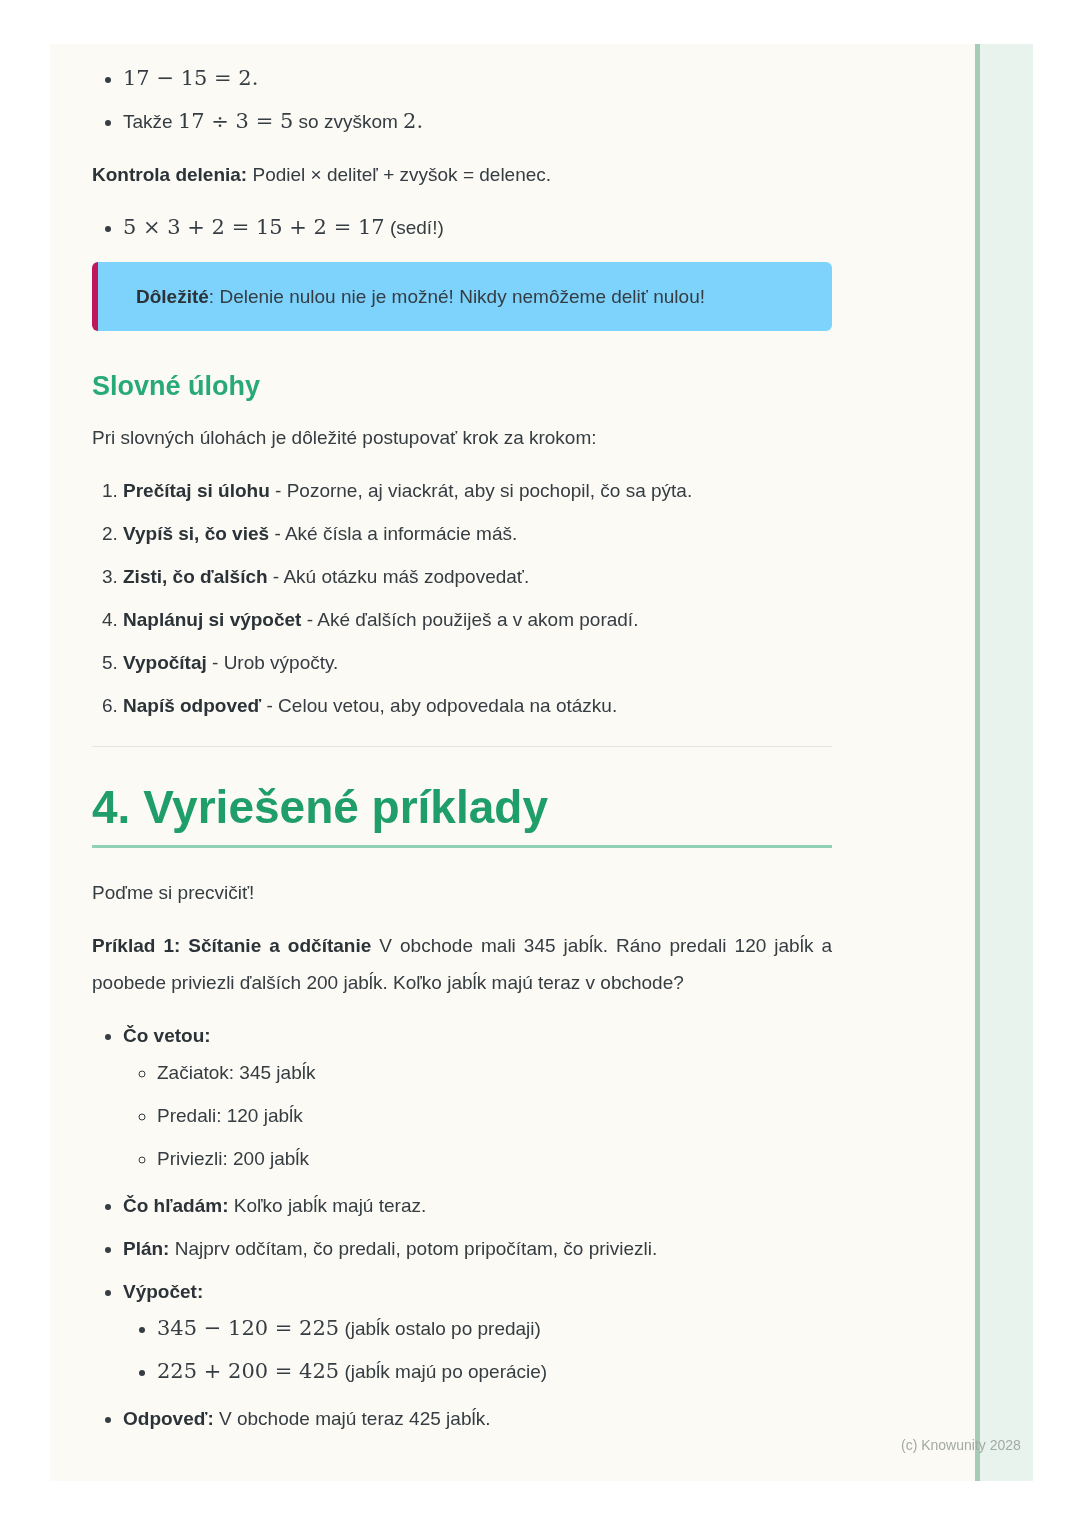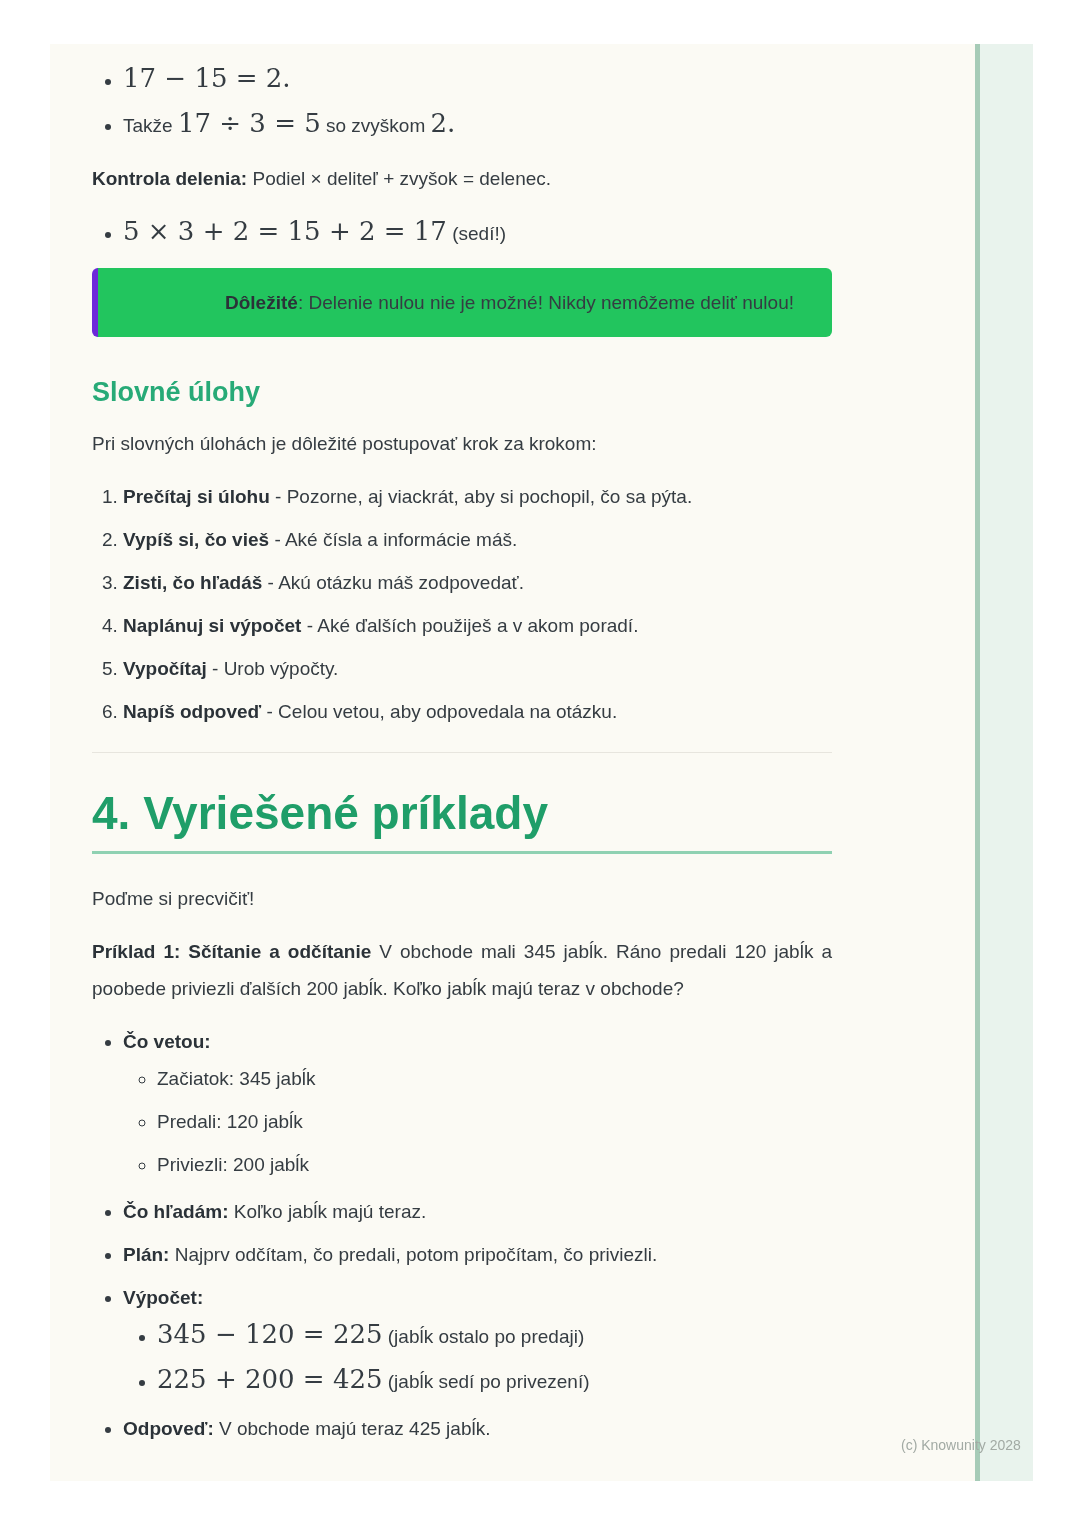--- a/index.html
+++ b/index.html
@@ -38,21 +38,21 @@
     left: 92px;
     top: 44px;
     width: 740px;
     font-size: 19px;
     line-height: 37px;
     color: #353c42;
   }
   .content b, .content strong { color: #2b3238; }
   .math {
     font-family: "DejaVu Serif", serif;
-    font-size: 26px;
+    font-size: 21px;
   }
   ul.top-list, ul.main-list {
     list-style: disc;
     margin: 16px 0 16px 0;
     padding-left: 31px;
   }
   ol.steps {
     margin: 16px 0 16px 0;
     padding-left: 31px;
   }
@@ -63,26 +63,25 @@
     padding-left: 34px;
   }
   ul.sub-disc {
     list-style: disc;
     margin: 0 0 10px 0;
     padding-left: 34px;
   }
   ul.sub-circle li, ul.sub-disc li { margin-bottom: 6px; }
   p.kontrola { margin: 16px 0; }
   .callout {
-    background: #22c55e;
-    border-left: 6px solid #6d28d9;
+    background: #7dd3fc;
+    border-left: 6px solid #be185d;
     border-radius: 6px;
     padding: 16px 38px;
     margin: 10px 0 0 0;
-    text-align: right;
   }
   h2.sub-heading {
     color: #27aa77;
     font-size: 27px;
     line-height: 34px;
     font-weight: bold;
     margin: 38px 0 16px 0;
   }
   p.intro { margin: 0 0 16px 0; }
   hr.divider {
@@ -137,21 +136,21 @@
       <b>Dôležité</b><span>: Delenie nulou nie je možné! Nikdy nemôžeme deliť nulou!</span>
     </div>
 
     <h2 class="sub-heading">Slovné úlohy</h2>
 
     <p class="intro">Pri slovných úlohách je dôležité postupovať krok za krokom:</p>
 
     <ol class="steps">
       <li><b>Prečítaj si úlohu</b><span> - Pozorne, aj viackrát, aby si pochopil, čo sa pýta.</span></li>
       <li><b>Vypíš si, čo vieš</b><span> - Aké čísla a informácie máš.</span></li>
-      <li><b>Zisti, čo hľadáš</b><span> - Akú otázku máš zodpovedať.</span></li>
+      <li><b>Zisti, čo ďalších</b><span> - Akú otázku máš zodpovedať.</span></li>
       <li><b>Naplánuj si výpočet</b><span> - Aké ďalších použiješ a v akom poradí.</span></li>
       <li><b>Vypočítaj</b><span> - Urob výpočty.</span></li>
       <li><b>Napíš odpoveď</b><span> - Celou vetou, aby odpovedala na otázku.</span></li>
     </ol>
 
     <hr class="divider">
 
     <h1 class="main-heading">4. Vyriešené príklady</h1>
 
     <p class="lead">Poďme si precvičiť!</p>
@@ -166,21 +165,21 @@
           <li>Predali: 120 jabĺk</li>
           <li>Priviezli: 200 jabĺk</li>
         </ul>
       </li>
       <li><b>Čo hľadám:</b><span> Koľko jabĺk majú teraz.</span></li>
       <li><b>Plán:</b><span> Najprv odčítam, čo predali, potom pripočítam, čo priviezli.</span></li>
       <li>
         <b>Výpočet:</b>
         <ul class="sub-disc">
           <li><span class="math">345 − 120 = 225</span><span> (jabĺk ostalo po predaji)</span></li>
-          <li><span class="math">225 + 200 = 425</span><span> (jabĺk sedí po privezení)</span></li>
+          <li><span class="math">225 + 200 = 425</span><span> (jabĺk majú po operácie)</span></li>
         </ul>
       </li>
       <li><b>Odpoveď:</b><span> V obchode majú teraz 425 jabĺk.</span></li>
     </ul>
 
   </div>
 
   <div class="watermark">(c) Knowunity 2028</div>
 
 </div>

